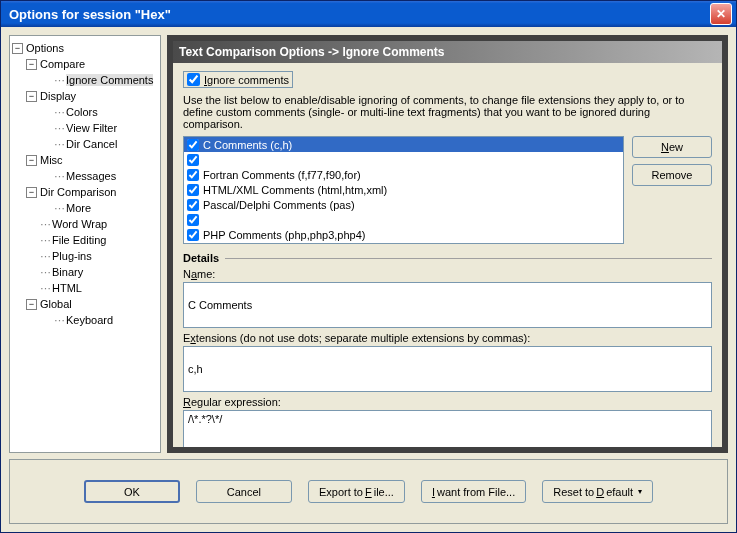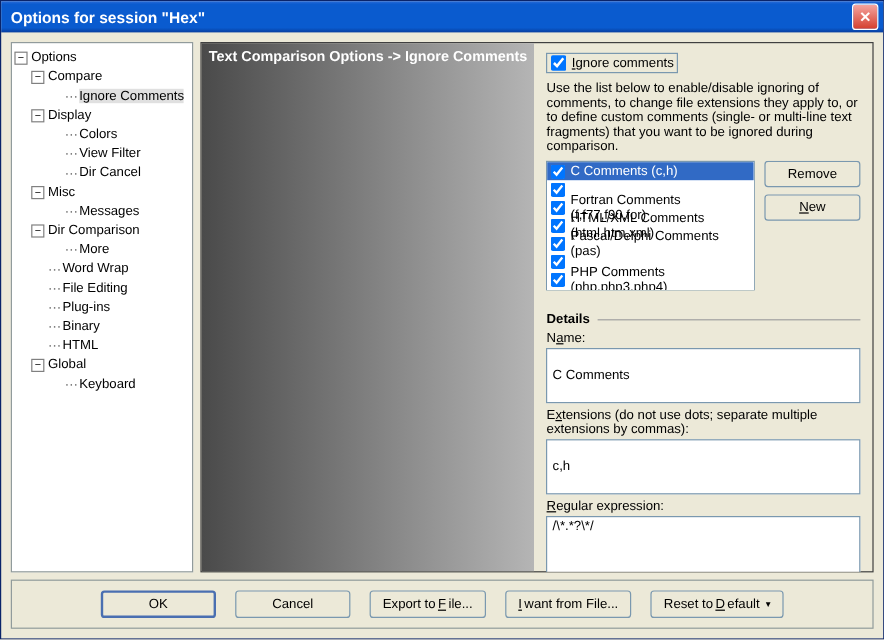--- a/index.html
+++ b/index.html
@@ -8,43 +8,43 @@
 .titlebar .spacer{flex:1}
 .closebtn{width:20px;height:20px;background:linear-gradient(to bottom,#f5a5a0,#d43f2e);border:1px solid #fff;border-radius:3px;color:#fff;display:flex;align-items:center;justify-content:center;font-family:Arial;font-size:12px;font-weight:bold;cursor:pointer}
 .body{flex:1;padding:8px;display:flex;flex-direction:column;gap:6px;min-height:0}
 .main{flex:1;display:flex;gap:6px;min-height:0}
 .tree{width:152px;border:1px solid #919b9c;background:#fff;padding:4px 2px;overflow:auto;box-sizing:border-box}
 .tn{display:flex;align-items:center;height:16px;white-space:nowrap;cursor:default}
 .tw{width:11px;height:11px;border:1px solid #808080;display:inline-flex;align-items:center;justify-content:center;font-size:9px;line-height:1;margin-right:3px;color:#000;background:#fff;cursor:pointer;box-sizing:border-box}
 .tsp{display:inline-block;width:14px}
 .tdots{color:#808080;margin-right:2px;letter-spacing:-1px}
 .sel{background:#e0e0e0}
-.content{flex:1;border:1px solid #404040;background:#ece9d8;display:flex;min-width:0}
+.content{flex:1;border:6px solid #404040;background:#ece9d8;display:flex;flex-direction:column;min-width:0}
 .chead{background:linear-gradient(to right,#4a4a4a,#b5b5b5);color:#fff;font-weight:bold;font-size:12px;padding:4px 6px}
 .cbody{flex:1;padding:8px 10px;display:flex;flex-direction:column;gap:6px;overflow:hidden}
 .chk{display:inline-flex;align-items:center;gap:4px}
 .chk input{margin:0}
 .u{text-decoration:underline}
 .boxed{border:1px solid #7a98af;padding:1px 3px;display:inline-flex;align-items:center;gap:4px;background:#ece9d8}
 .hint{color:#000}
 .listwrap{display:flex;gap:8px;align-items:flex-start}
 .list{flex:1;height:108px;border:1px solid #7a98af;background:#fff;overflow-y:scroll;box-sizing:border-box}
 .li{display:flex;align-items:center;height:15px;padding:0 3px;gap:4px}
 .li input{margin:0;width:12px;height:12px}
 .li.selrow{background:#316ac5;color:#fff}
 .btncol{display:flex;flex-direction:column;gap:6px;width:80px}
 .wbtn{height:22px;border:1px solid #7a98af;background:#ece9d8;border-radius:3px;cursor:pointer;font-family:inherit;font-size:11px}
-.grp{margin-top:12px}
+.grp{margin-top:2px}
 .grphdr{display:flex;align-items:center;gap:6px;font-weight:bold}
 .grphdr .line{flex:1;height:1px;background:#a0a0a0}
 .fld{margin-top:4px}
 .lbl{display:block;margin-bottom:2px}
 .tinput{width:100%;box-sizing:border-box;border:1px solid #7a98af;background:#fff;padding:16px 4px;font-family:inherit;font-size:11px}
 .tarea{width:100%;box-sizing:border-box;border:1px solid #7a98af;background:#fff;padding:2px 4px;font-family:inherit;font-size:11px;height:70px;resize:none;overflow-y:scroll}
-.btnbar{border:1px solid #919b9c;background:#ece9d8;padding:8px;display:flex;justify-content:center;gap:16px}
+.btnbar{border:1px solid #919b9c;background:#ece9d8;padding:20px;display:flex;justify-content:center;gap:16px}
 .bbtn{min-width:96px;height:23px;border:1px solid #7a98af;background:#ece9d8;border-radius:3px;cursor:pointer;font-family:inherit;font-size:11px;padding:0 10px;display:inline-flex;align-items:center;justify-content:center;gap:2px}
 .bbtn.def{border:2px solid #4a6fb1}
 .dd{font-size:8px;margin-left:3px}
 </style>
 </head>
 <body>
 
 <div class="window">
   <div class="titlebar">
     <span>Options for session "Hex"</span>
@@ -173,22 +173,22 @@
                 </div>
                 <div class="li">
                   <input type="checkbox" checked="" style="">
                 </div>
                 <div class="li">
                   <input type="checkbox" checked="" style="">
                   <span>PHP Comments (php,php3,php4)</span>
                 </div>
               </div>
             <div class="btncol">
+              <button class="wbtn"><span class="u">N</span><span>ew</span></button>
               <button class="wbtn">Remove</button>
-              <button class="wbtn"><span class="u">N</span><span>ew</span></button>
             </div>
           </div>
 
           <div class="grp">
             <div class="grphdr">
                 <span>Details</span>
                 <span class="line"></span>
               </div>
             <div class="fld">
               <span class="lbl"><span>N</span><span class="u">a</span><span>me:</span></span>

